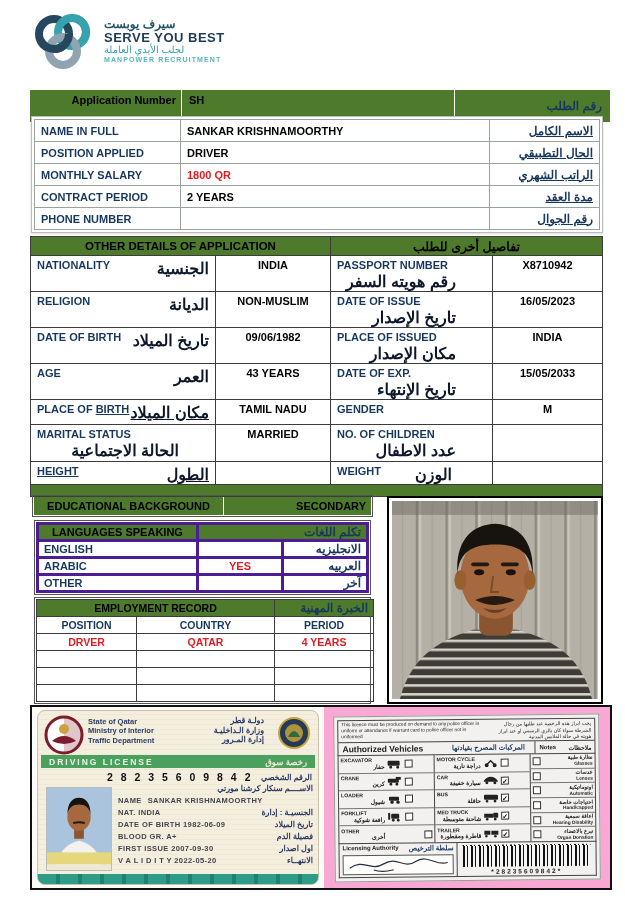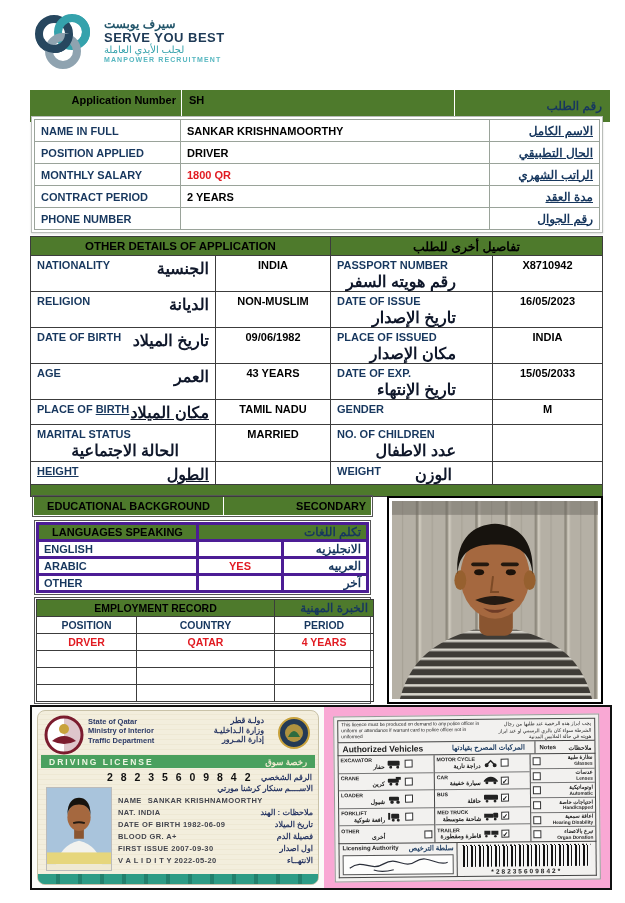--- a/index.html
+++ b/index.html
@@ -442,21 +442,21 @@
         <div class="lf-lines">
           <div class="lf-line">
               <span class="arv" style="margin-left:auto">الاســــم    سنكار كرشنا مورتي</span>
             </div>
           <div class="lf-line">
               <span class="env">NAME</span>
               <span class="env" style="flex:1;padding-left:6px">SANKAR KRISHNAMOORTHY</span>
             </div>
           <div class="lf-line">
               <span class="env">NAT. INDIA</span>
-              <span class="arv">ملاحظات : الهند</span>
+              <span class="arv">الجنسيـة : إدارة</span>
             </div>
           <div class="lf-line">
               <span class="env">DATE OF BIRTH  1982-06-09</span>
               <span class="arv">تاريخ الميلاد</span>
             </div>
           <div class="lf-line">
               <span class="env">BLOOD GR.          A+</span>
               <span class="arv">فصيلة الدم</span>
             </div>
           <div class="lf-line">

